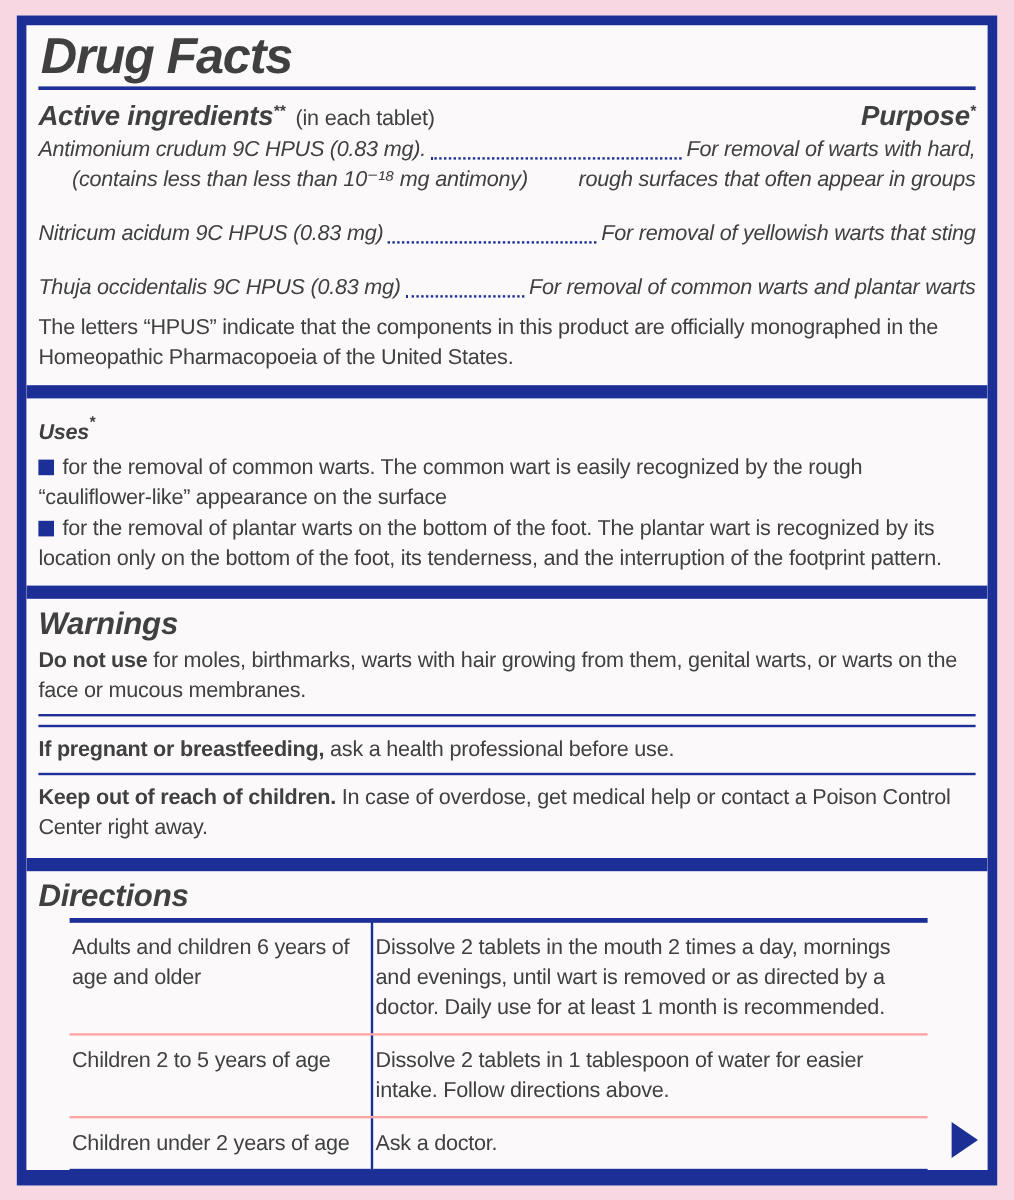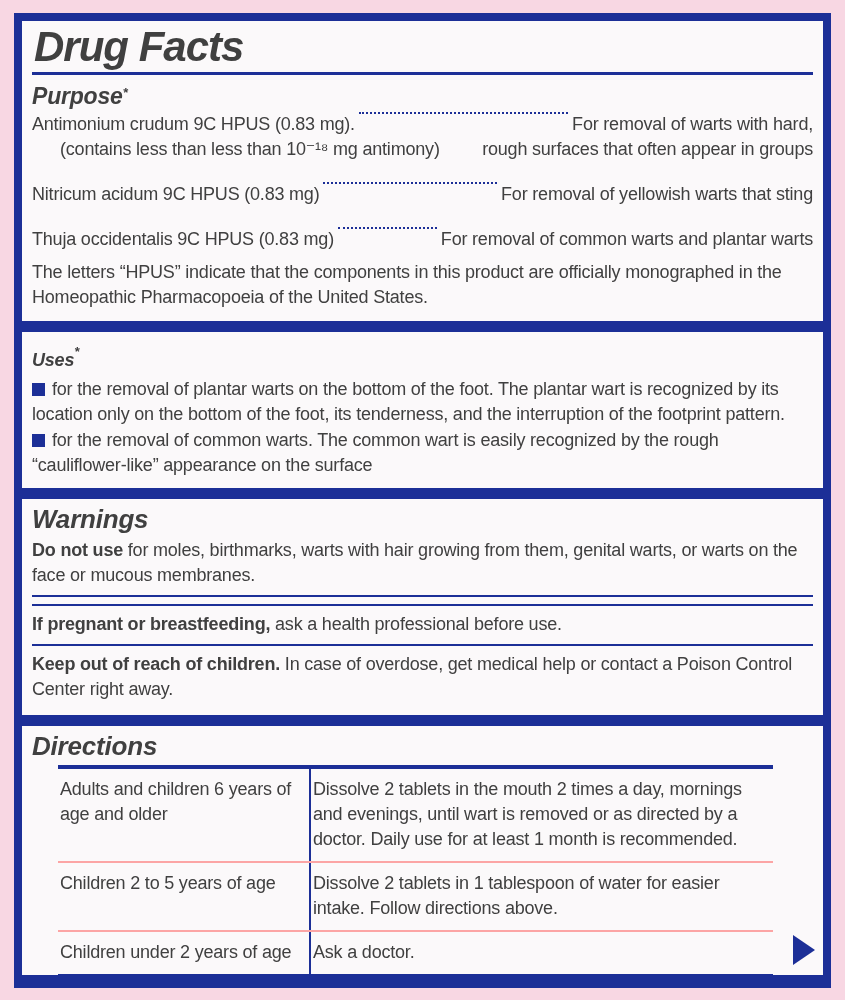--- a/index.html
+++ b/index.html
@@ -38,21 +38,21 @@
     font-size: 26px;
     line-height: 30px;
     font-style: italic;
     font-weight: bold;
   }
   sup.mark { font-size: 13px; font-weight: bold; font-style: italic; }
   .ing-header { display: flex; justify-content: space-between; align-items: baseline; margin-bottom: 1px; }
   .h2inline { font-size: 23px; font-style: italic; font-weight: bold; }
   .note { font-size: 18px; font-weight: normal; font-style: normal; margin-left: 4px; }
   body, p, td, span { font-size: 18px; line-height: 25px; letter-spacing: -0.2px; }
-  .ing-row { display: flex; align-items: flex-start; }
+  .ing-row { display: flex; align-items: flex-end; font-style: italic; }
   .ing-row.between { justify-content: space-between; margin-left: 28px; }
   .ing-row .leader {
     flex: 1;
     border-bottom: 2px dotted #1c2f97;
     margin: 0 4px 4px 4px;
     min-width: 20px;
   }
   .gap-top { margin-top: 20px; }
   .hpus { margin: 8px 0 2px 0; }
   .bullet-line { margin: 0 0 1px 0; }
@@ -94,20 +94,24 @@
 <body>
 
 <div class="panel">
 
   <section class="sec">
     <h1>Drug Facts</h1>
     <div class="title-rule"></div>
 
     <div class="ing-header">
       <div>
+        <span class="h2inline">Active ingredients</span><sup class="mark">**</sup>
+        <span class="note">(in each tablet)</span>
+      </div>
+      <div>
         <span class="h2inline">Purpose</span><sup class="mark">*</sup>
       </div>
     </div>
 
     <div class="ing-row">
       <span>Antimonium crudum 9C HPUS (0.83 mg).</span>
       <span class="leader"></span>
       <span>For removal of warts with hard,</span>
     </div>
     <div class="ing-row between">
@@ -127,22 +131,22 @@
       <span>For removal of common warts and plantar warts</span>
     </div>
 
     <p class="hpus">The letters “HPUS” indicate that the components in this product are officially monographed in the Homeopathic Pharmacopoeia of the United States.</p>
   </section>
 
   <div class="bar"></div>
 
   <section class="sec">
     <h2 class="sec-head"><span>Uses</span><sup class="mark">*</sup></h2>
+    <p class="bullet-line"><span class="bullet"></span><span>for the removal of common warts. The common wart is easily recognized by the rough “cauliflower-like” appearance on the surface</span></p>
     <p class="bullet-line"><span class="bullet"></span><span>for the removal of plantar warts on the bottom of the foot. The plantar wart is recognized by its location only on the bottom of the foot, its tenderness, and the interruption of the footprint pattern.</span></p>
-    <p class="bullet-line"><span class="bullet"></span><span>for the removal of common warts. The common wart is easily recognized by the rough “cauliflower-like” appearance on the surface</span></p>
   </section>
 
   <div class="bar"></div>
 
   <section class="sec">
     <h2 class="sec-head">Warnings</h2>
     <p class="warn"><b>Do not use</b><span> for moles, birthmarks, warts with hair growing from them, genital warts, or warts on the face or mucous membranes.</span></p>
     <div class="rule"></div>
     <div class="rule"></div>
     <p class="warn"><b>If pregnant or breastfeeding,</b><span> ask a health professional before use.</span></p>

